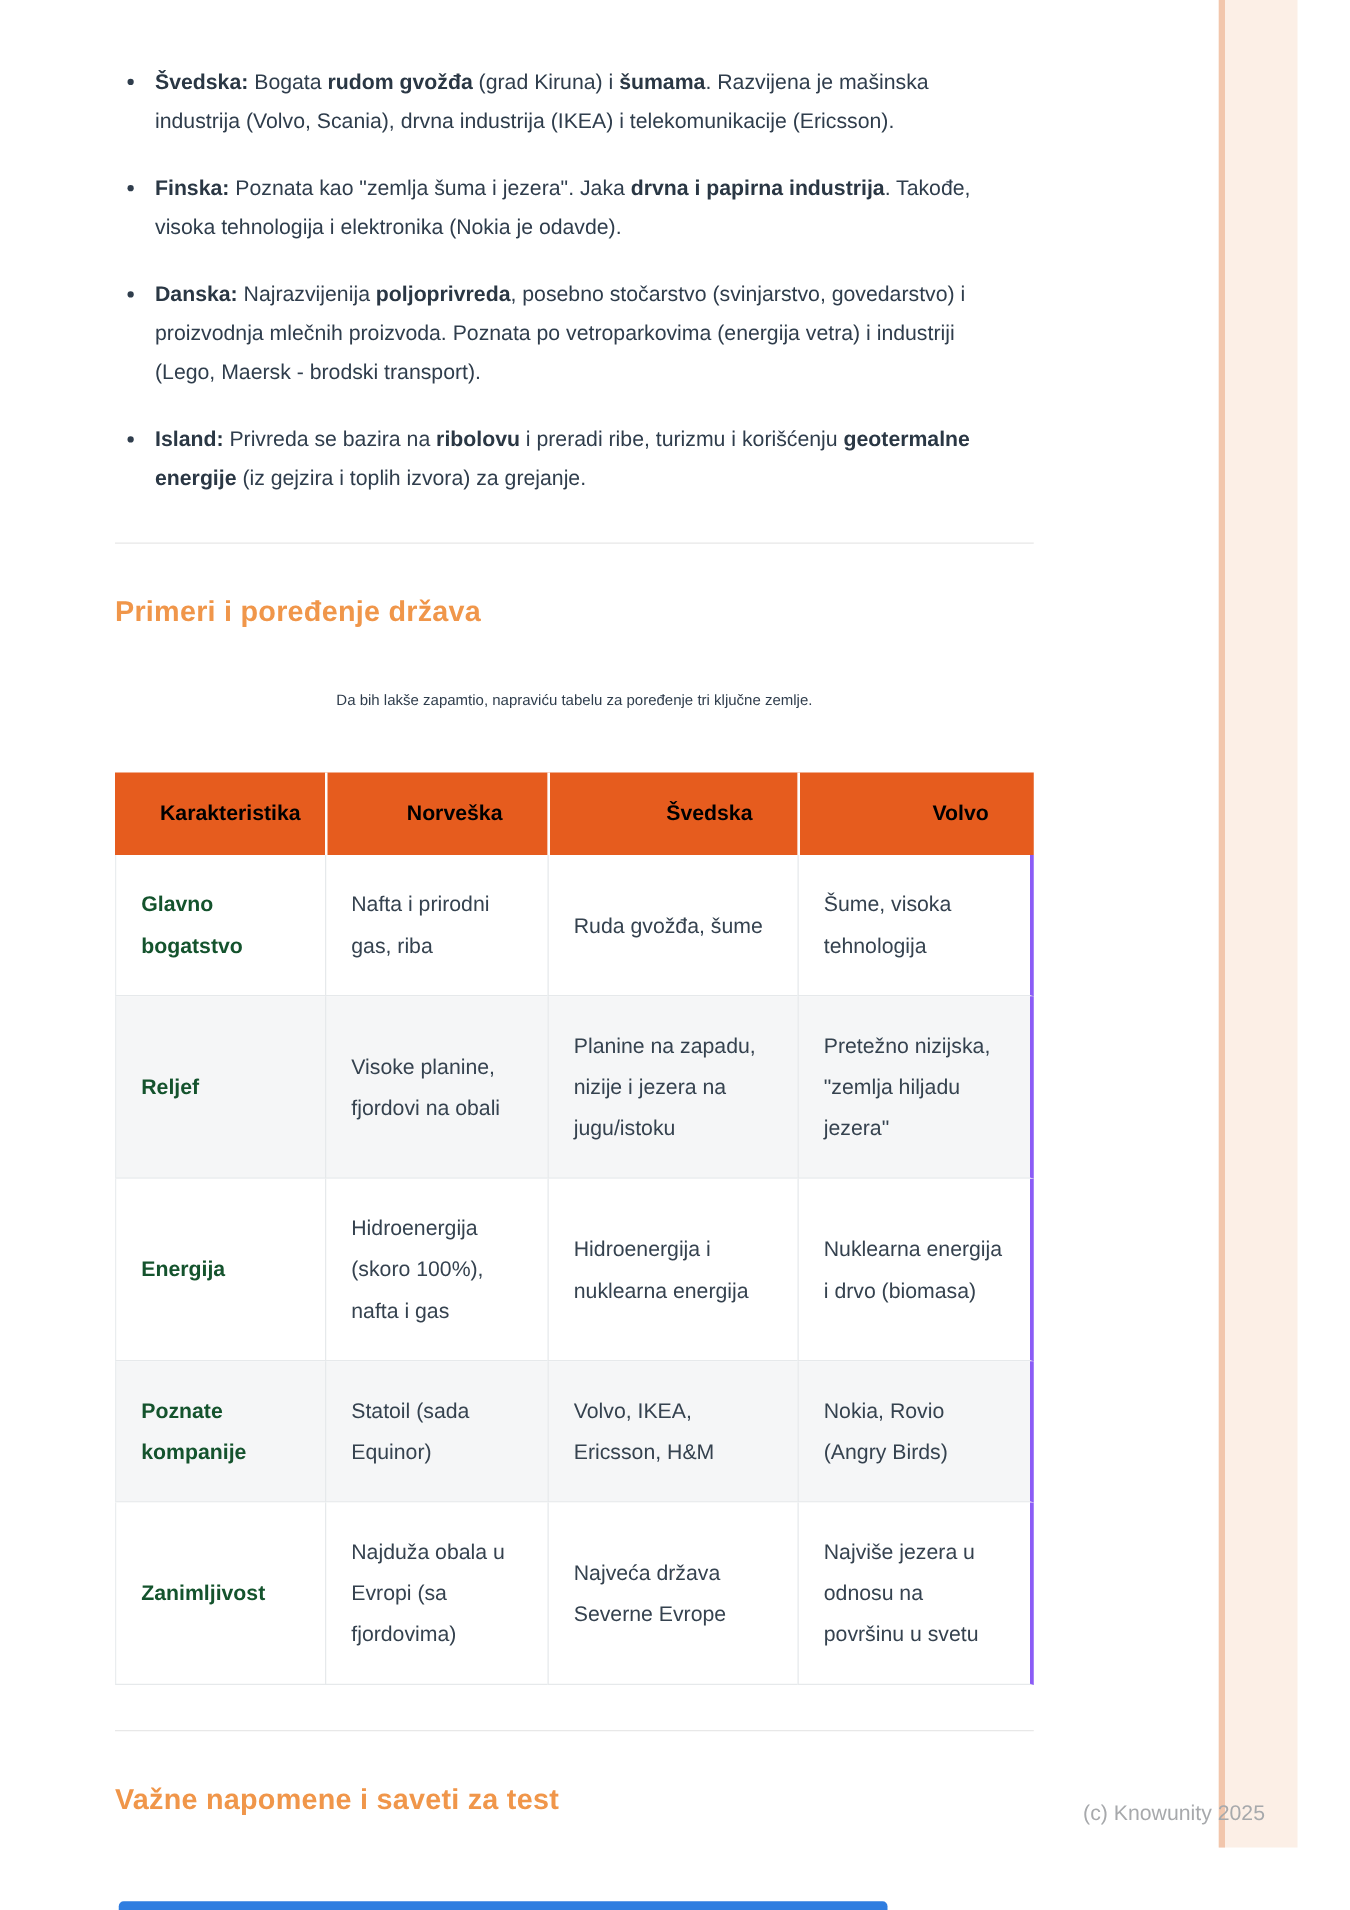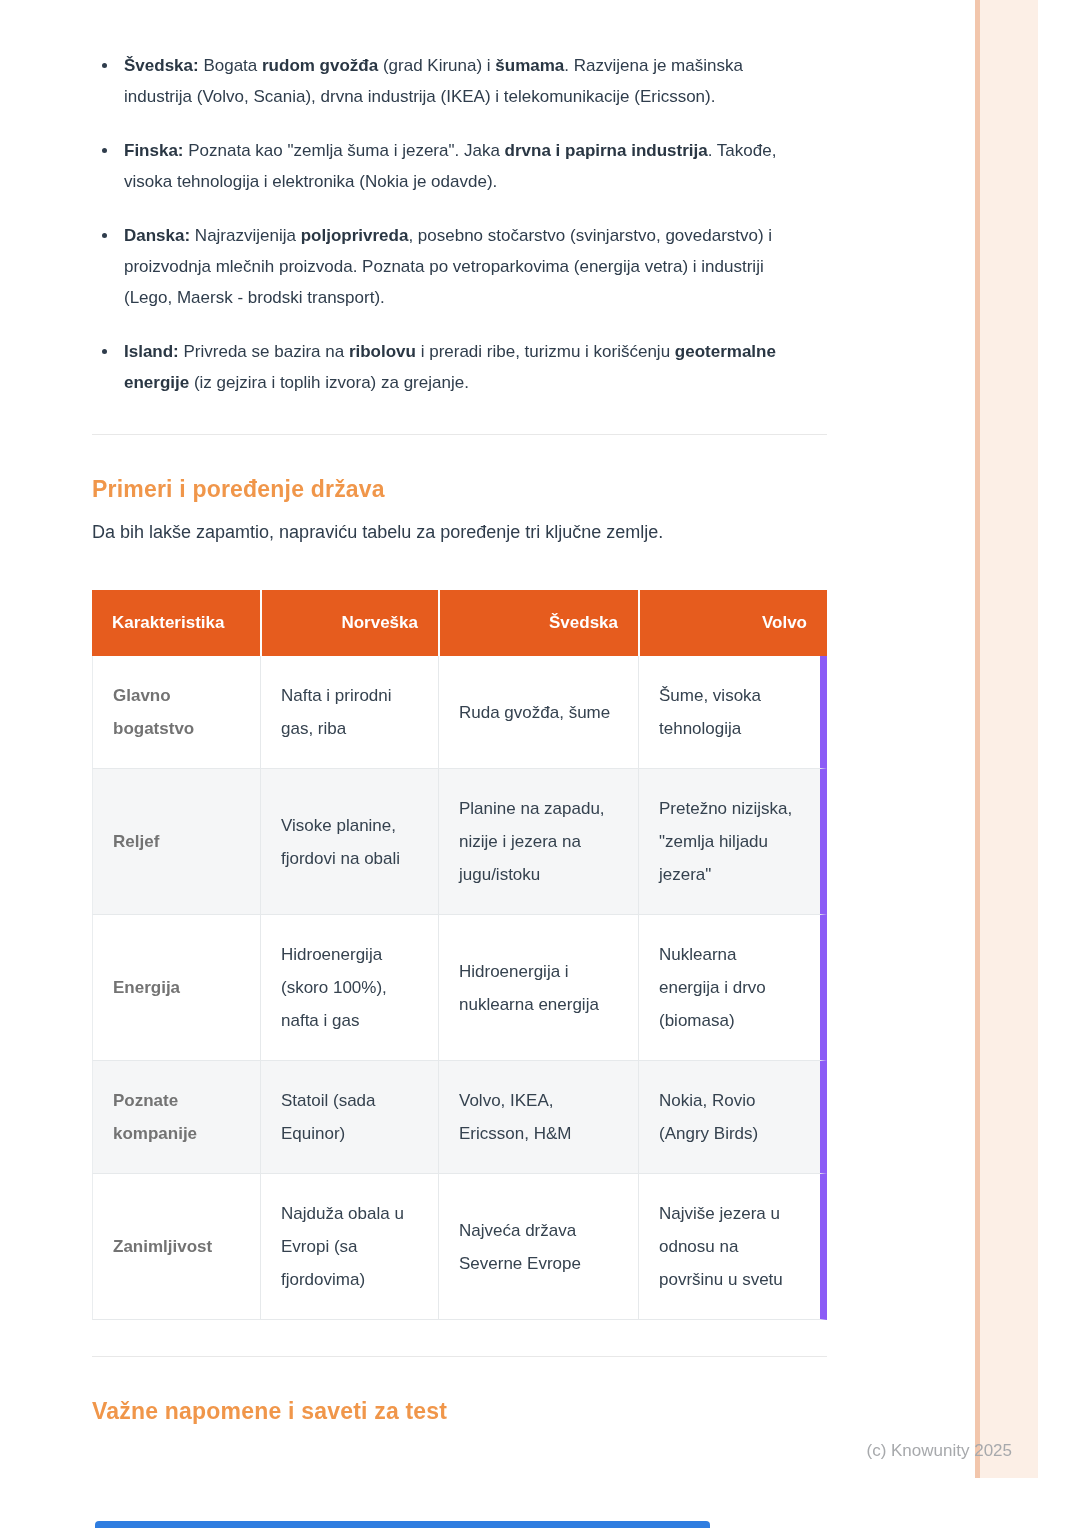--- a/index.html
+++ b/index.html
@@ -59,59 +59,60 @@
     width: 735px;
   }
   h2.heading {
     margin-top: 41px;
     font-size: 23px;
     font-weight: 700;
     color: #F0964A;
     letter-spacing: 0.2px;
   }
   p.intro {
-    margin-top: 16px;
-    font-size: 18px;
+    margin-top: 44px;
+    font-size: 12px;
     line-height: 26px;
     color: #2F3D4C;
+    text-align: center;
   }
   table.cmp-table {
     margin-top: 45px;
     width: 735px;
     border-collapse: separate;
     border-spacing: 0;
     table-layout: fixed;
   }
   table.cmp-table thead th {
     background: #E65C1E;
-    color: #ffffff;
+    color: #000000;
     font-size: 17px;
     font-weight: 700;
     text-align: left;
-    padding: 23px 20px;
+    padding: 23px 36px;
     vertical-align: middle;
   }
   table.cmp-table thead th + th { border-left: 2px solid #FDFDFD; text-align: right; }
   table.cmp-table tbody th,
   table.cmp-table tbody td {
     font-size: 17px;
     line-height: 33px;
     text-align: left;
     vertical-align: middle;
     padding: 23px 20px;
     border-bottom: 1px solid #E6E9EB;
     background: #ffffff;
   }
   table.cmp-table tbody th {
     font-weight: 700;
-    color: #737373;
+    color: #14532d;
     border-left: 1px solid #EAEDEF;
   }
   table.cmp-table tbody td { border-left: 1px solid #E6E9EB; color: #35424F; }
-  table.cmp-table tbody td:last-child { border-right: 7px solid #8b5cf6; }
+  table.cmp-table tbody td:last-child { border-right: 3px solid #8b5cf6; }
   table.cmp-table tbody tr:nth-child(even) th,
   table.cmp-table tbody tr:nth-child(even) td { background: #F5F6F7; }
   .footer {
     position: absolute;
     top: 1441px;
     right: 68px;
     font-size: 17px;
     color: #A7A9AC;
     z-index: 2;
   }

